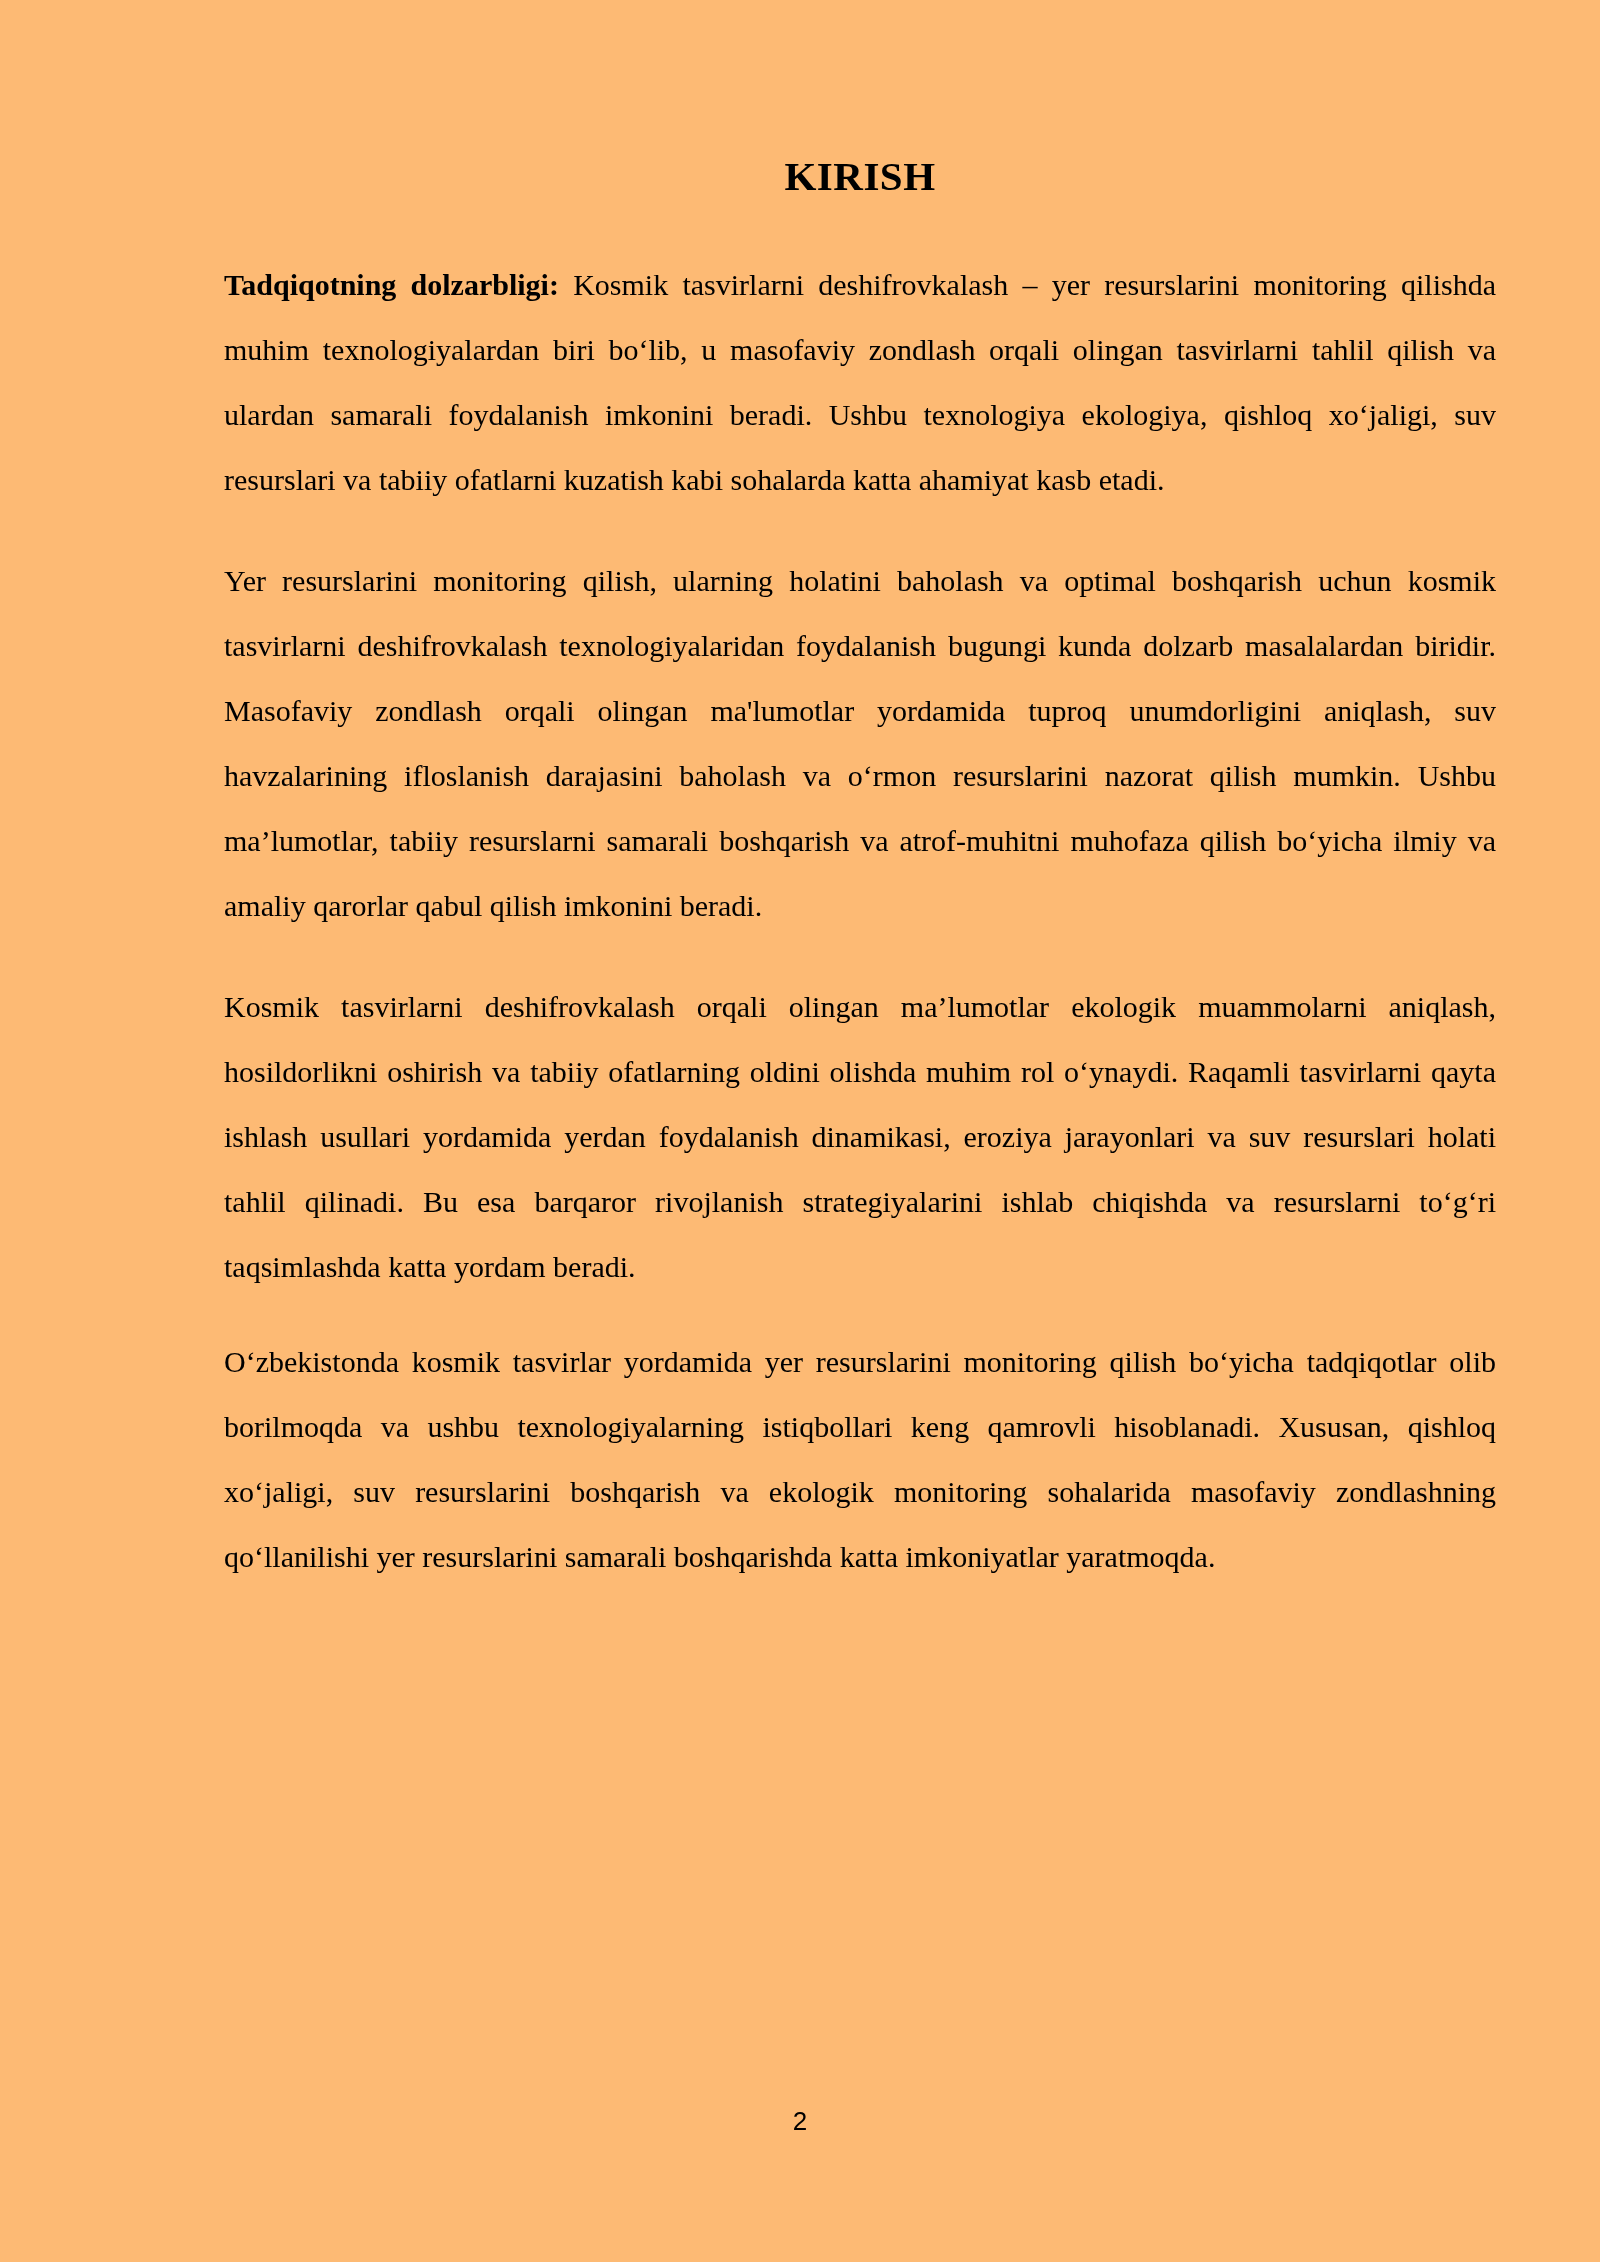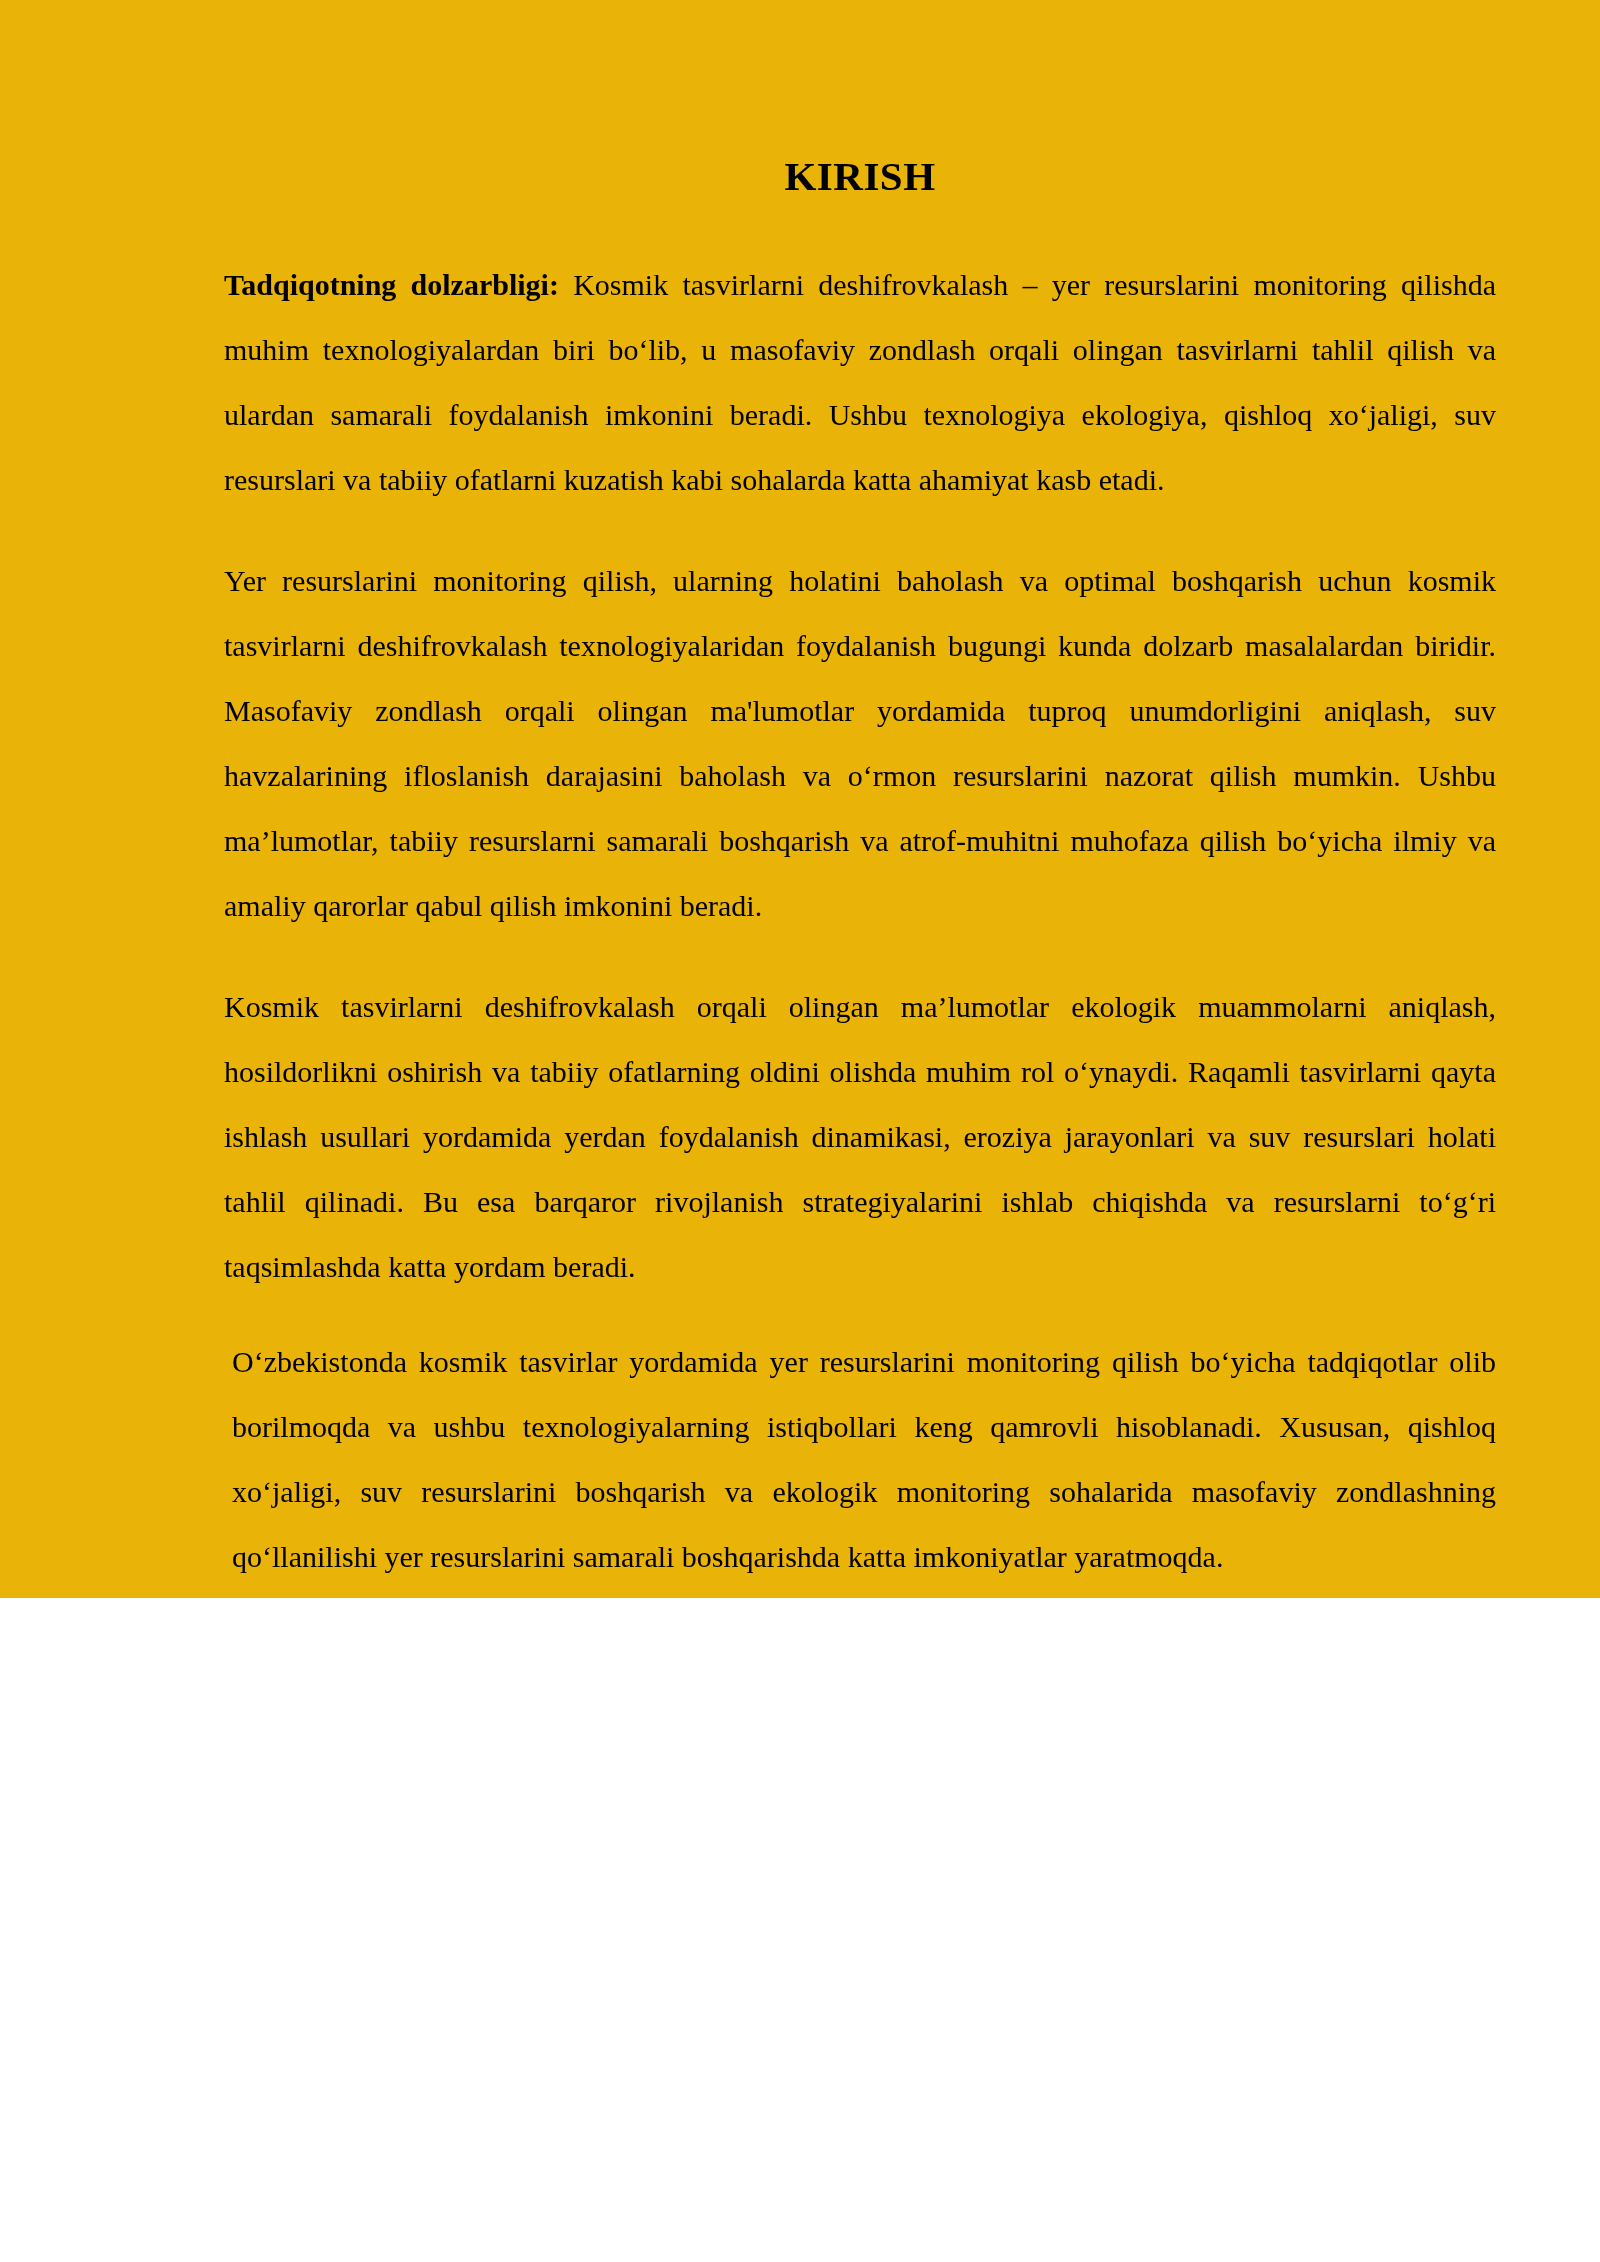--- a/index.html
+++ b/index.html
@@ -3,22 +3,22 @@
 <meta charset="utf-8">
 <style>
   html, body {
     margin: 0;
     padding: 0;
     background: #ffffff;
   }
   .page {
     position: relative;
     width: 1600px;
-    height: 1598px;
-    background: #eab308;
+    height: 2262px;
+    background: #fdba74;
     box-sizing: border-box;
     overflow: hidden;
   }
   .content {
     position: absolute;
     left: 224px;
     top: 0;
     width: 1272px;
   }
   .doc-title {
@@ -38,21 +38,21 @@
     color: #000000;
     text-align: justify;
     text-justify: inter-word;
     margin: 0;
     padding: 0;
     hyphens: none;
   }
   .para.p1 { margin-top: 52px; }
   .para.p2 { margin-top: 36px; }
   .para.p3 { margin-top: 36px; }
-  .para.p4 { margin-top: 30px; margin-left: 8px; }
+  .para.p4 { margin-top: 30px; }
   .lead {
     font-weight: bold;
   }
   .page-number {
     position: absolute;
     left: 0;
     right: 0;
     top: 2106px;
     text-align: center;
     font-family: "Liberation Sans", "DejaVu Sans", sans-serif;

